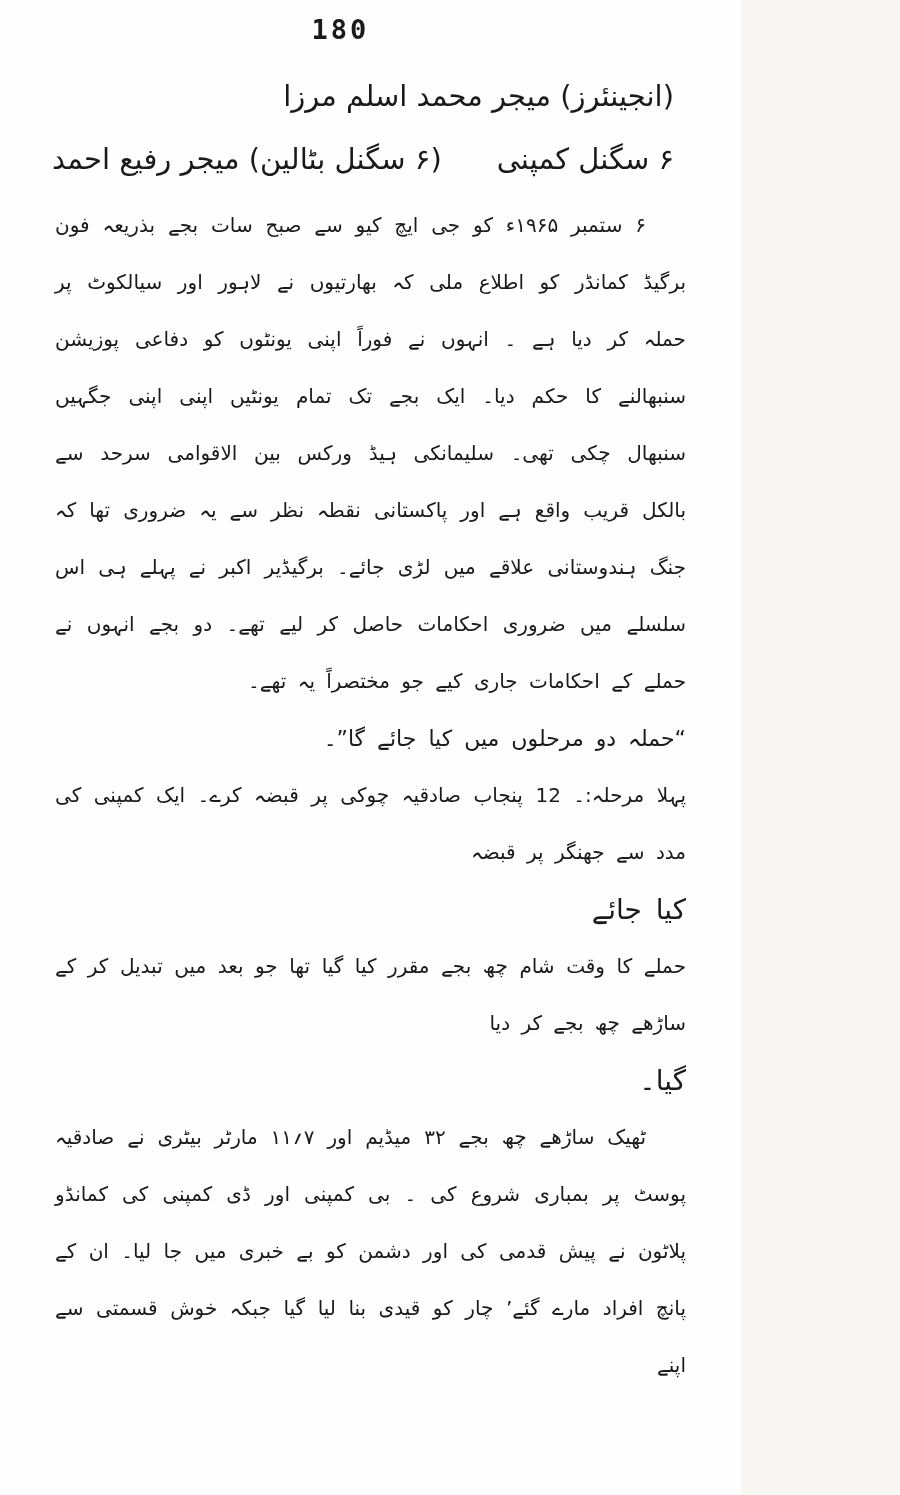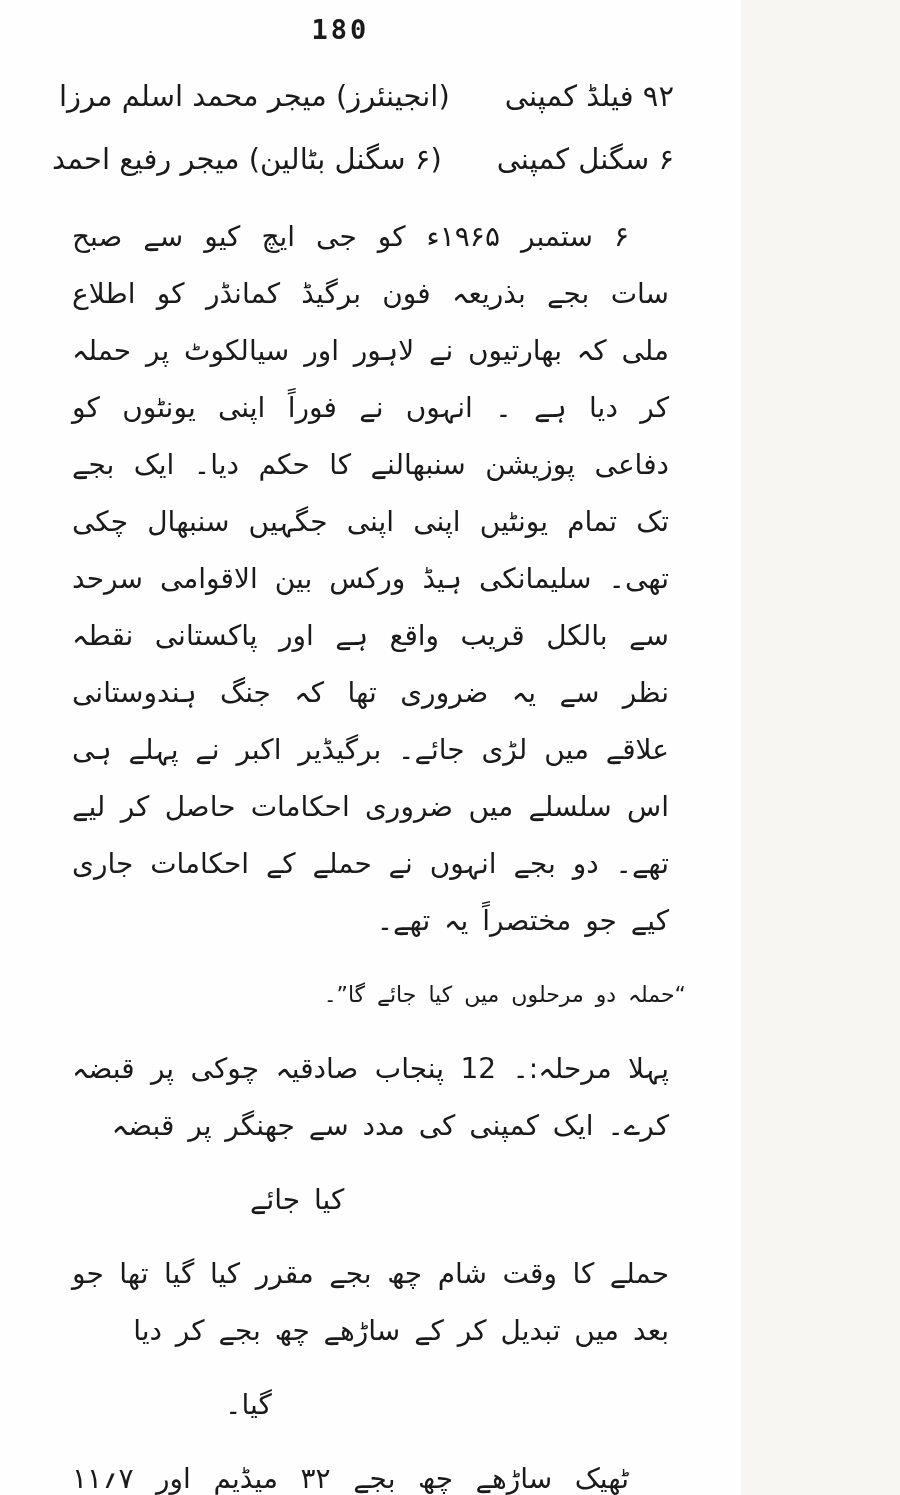--- a/index.html
+++ b/index.html
@@ -34,53 +34,52 @@
     align-items: baseline;
     gap: 55px;
     padding-right: 12px;
     font-size: 29px;
     line-height: 63px;
     white-space: nowrap;
   }
   .para {
     direction: rtl;
     text-align: justify;
-    font-size: 28px;
+    font-size: 20px;
     line-height: 57px;
     word-spacing: 5px;
-    margin: 17px;
+    margin: 0;
   }
   .indent { text-indent: 40px; }
   .quote {
     direction: rtl;
     font-size: 22px;
     line-height: 57px;
     word-spacing: 5px;
     margin-left: 200px;
   }
   .tail {
     direction: rtl;
-    text-align: left;
+    text-align: right;
     font-size: 28px;
     line-height: 57px;
     word-spacing: 5px;
   }
   .tail-phase1 { padding-left: 195px; }
   .tail-time   { padding-left: 170px; }
 </style>
 </head>
 <body>
 
 <div class="page">
 
   <div class="page-number">180</div>
 
   <div class="roster">
     <div class="roster-row">
-      <span>۹۲ فیلڈ کمپنی</span>
       <span>(انجینئرز) میجر محمد اسلم مرزا</span>
     </div>
     <div class="roster-row">
       <span>۶ سگنل کمپنی</span>
       <span>(۶ سگنل بٹالین) میجر رفیع احمد</span>
     </div>
   </div>
 
   <p class="para indent">۶ ستمبر ۱۹۶۵ء کو جی ایچ کیو سے صبح سات بجے بذریعہ فون برگیڈ کمانڈر کو اطلاع ملی کہ بھارتیوں نے لاہور اور سیالکوٹ پر حملہ کر دیا ہے ۔ انہوں نے فوراً اپنی یونٹوں کو دفاعی پوزیشن سنبھالنے کا حکم دیا۔ ایک بجے تک تمام یونٹیں اپنی اپنی جگہیں سنبھال چکی تھی۔ سلیمانکی ہیڈ ورکس بین الاقوامی سرحد سے بالکل قریب واقع ہے اور پاکستانی نقطہ نظر سے یہ ضروری تھا کہ جنگ ہندوستانی علاقے میں لڑی جائے۔ برگیڈیر اکبر نے پہلے ہی اس سلسلے میں ضروری احکامات حاصل کر لیے تھے۔ دو بجے انہوں نے حملے کے احکامات جاری کیے جو مختصراً یہ تھے۔</p>
 

